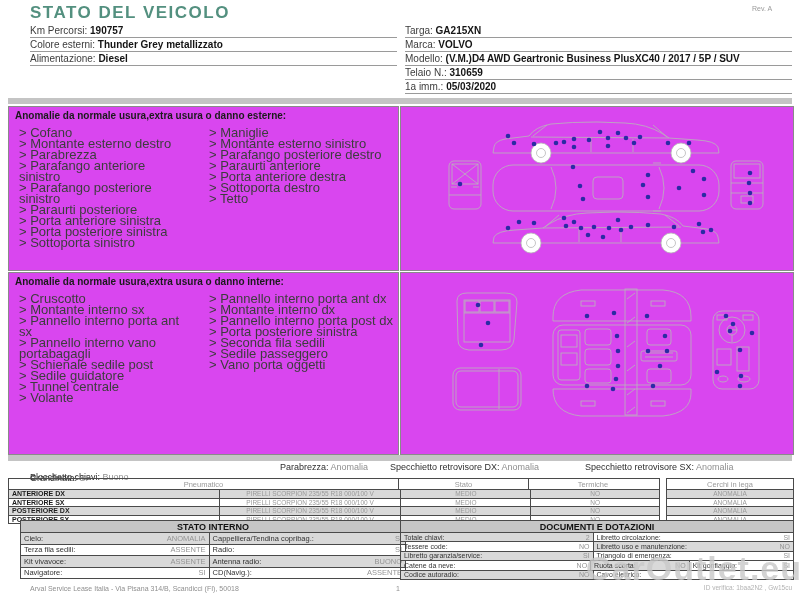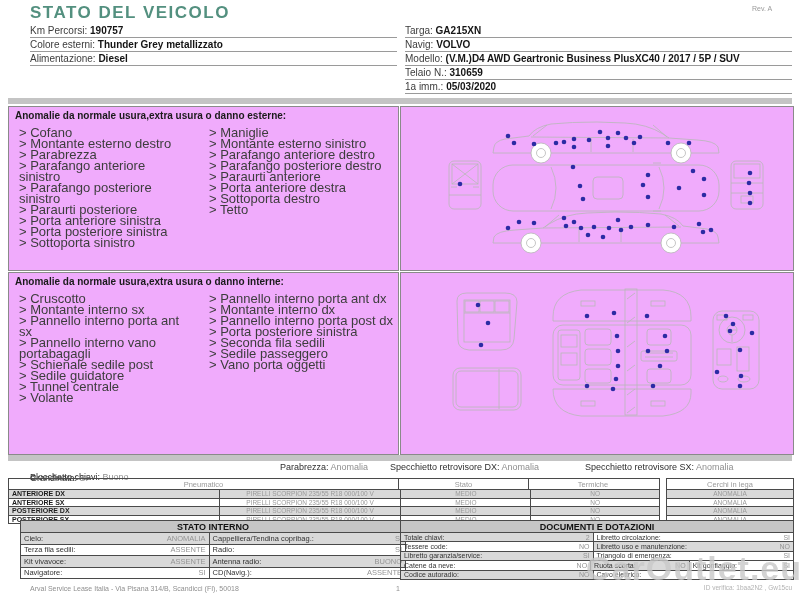--- a/index.html
+++ b/index.html
@@ -11,21 +11,21 @@
   .rev{position:absolute;left:752px;top:5px;font-size:7px;color:#9a9a9a;}
   .fields{position:absolute;font-size:10px;}
   .fields.left{left:30px;top:24px;width:367px;}
   .fields.right{left:405px;top:24px;width:387px;}
   .frow{border-bottom:1px solid #9a9a9a;padding:2px 0 1px 0;line-height:10px;}
   .frow .lab{color:#3c3c3c;}
   .frow .val{color:#141414;font-weight:bold;}
   .bar{position:absolute;left:8px;width:784px;height:6px;background:#c4c4c4;}
   .bar1{top:98px;} .bar2{top:455px;}
   
-  .abox{position:absolute;border:1px solid #8a8a8a;background:#f0abfc;}
+  .abox{position:absolute;border:1px solid #8a8a8a;background:#d946ef;}
   .abox.s1{top:106px;height:163px;} .abox.s2{top:272px;height:181px;}
   .abox.l{left:8px;width:389px;} .abox.r{left:400px;width:392px;}
   .ahead{font-size:10px;font-weight:bold;color:#1a1a1a;padding:3px 6px 0 6px;}
   .alist{position:absolute;top:20px;margin:0;padding:0;list-style:none;
          font-size:13px;line-height:11px;color:#3d3d3d;}
   .alist.c1{left:10px;width:168px;} .alist.c2{left:200px;width:185px;}
   
   .summary{position:absolute;top:462px;left:0;width:800px;font-size:9px;}
   .sum-item{position:absolute;white-space:nowrap;}
   .sum-item .lab{color:#2e2e2e;}
@@ -81,21 +81,21 @@
   <div class="rev">Rev. A</div>
 
   <div class="fields left">
     <div class="frow"><span class="lab">Km Percorsi: </span><span class="val">190757</span></div>
     <div class="frow"><span class="lab">Colore esterni: </span><span class="val">Thunder Grey metallizzato</span></div>
     <div class="frow"><span class="lab">Alimentazione: </span><span class="val">Diesel</span></div>
   </div>
 
   <div class="fields right">
     <div class="frow"><span class="lab">Targa: </span><span class="val">GA215XN</span></div>
-    <div class="frow"><span class="lab">Navig: </span><span class="val">VOLVO</span></div>
+    <div class="frow"><span class="lab">Marca: </span><span class="val">VOLVO</span></div>
     <div class="frow"><span class="lab">Modello: </span><span class="val">(V.M.)D4 AWD Geartronic Business PlusXC40 / 2017 / 5P / SUV</span></div>
     <div class="frow"><span class="lab">Telaio N.: </span><span class="val">310659</span></div>
     <div class="frow"><span class="lab">1a imm.: </span><span class="val">05/03/2020</span></div>
   </div>
 
   <div class="bar bar1"></div>
 
   <div class="abox s1 l">
     <div class="ahead">Anomalie da normale usura,extra usura o danno esterne:</div>
     <ul class="alist c1">
@@ -105,21 +105,20 @@
       <li>&gt; Parafango anteriore sinistro</li>
       <li>&gt; Parafango posteriore sinistro</li>
       <li>&gt; Paraurti posteriore</li>
       <li>&gt; Porta anteriore sinistra</li>
       <li>&gt; Porta posteriore sinistra</li>
       <li>&gt; Sottoporta sinistro</li>
     </ul>
     <ul class="alist c2">
       <li>&gt; Maniglie</li>
       <li>&gt; Montante esterno sinistro</li>
-      <li>&gt; Parafango anteriore destro</li>
       <li>&gt; Parafango posteriore destro</li>
       <li>&gt; Paraurti anteriore</li>
       <li>&gt; Porta anteriore destra</li>
       <li>&gt; Sottoporta destro</li>
       <li>&gt; Tetto</li>
     </ul>
   </div>
 
   <div class="abox s1 r">
     <svg width="390" height="161" viewBox="0 0 390 161">

